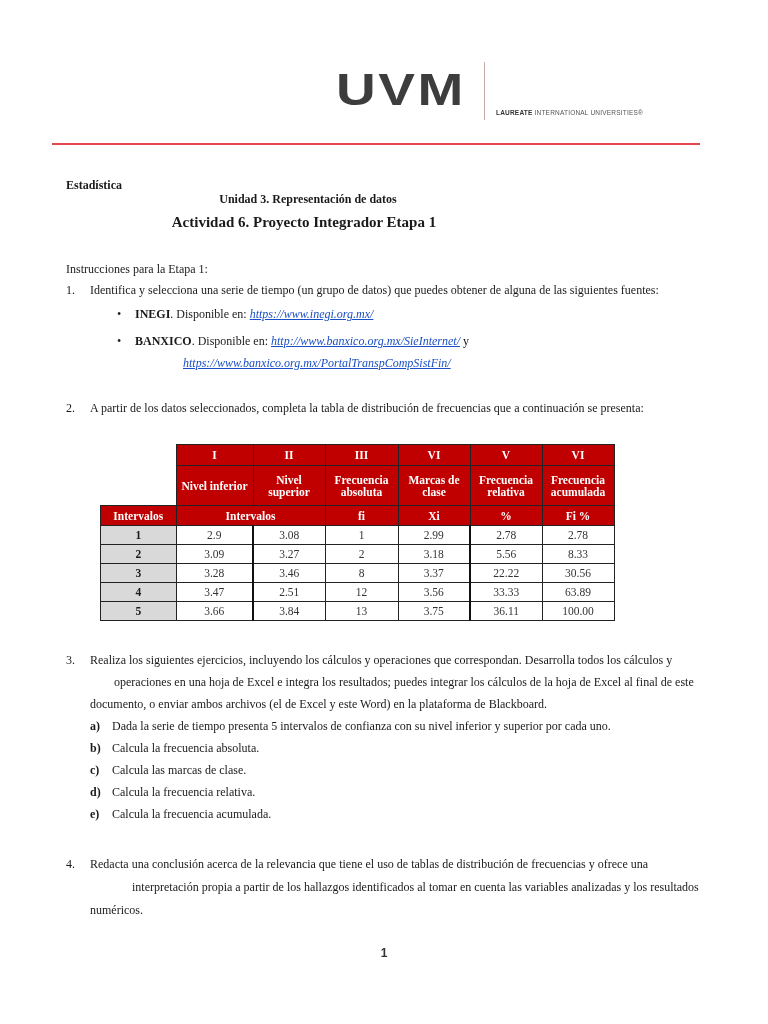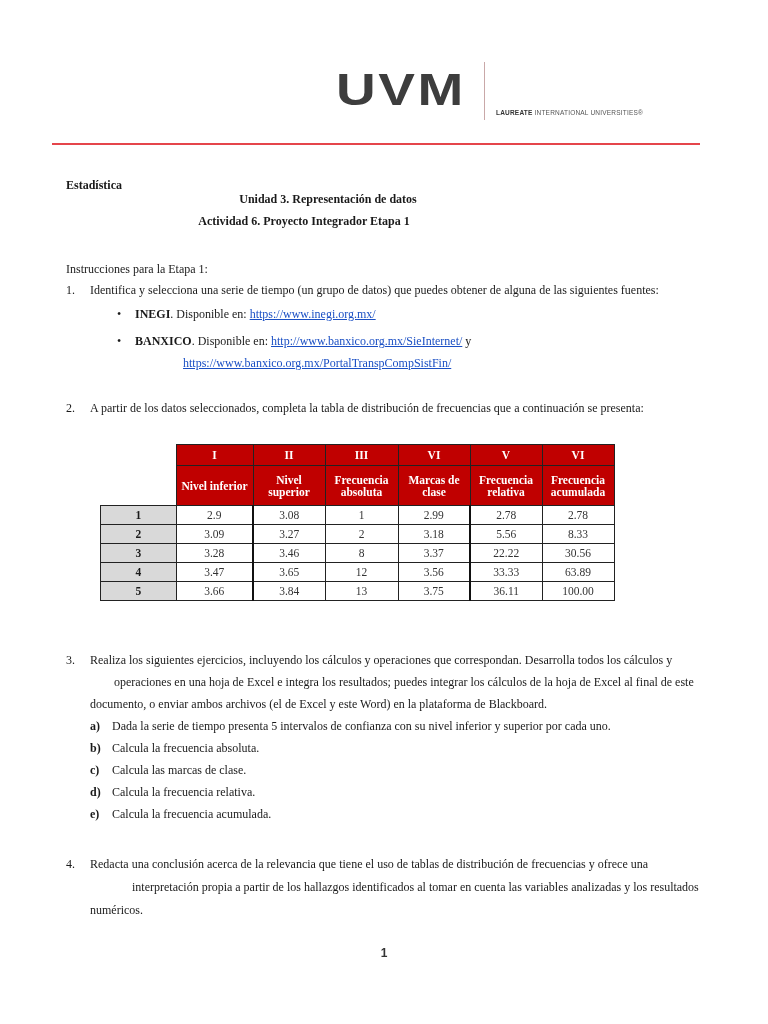--- a/index.html
+++ b/index.html
@@ -14,25 +14,25 @@
   .logo-name { position: absolute; left: 160px; top: 0; font-family: "Liberation Sans", "DejaVu Sans", sans-serif;
                font-size: 18px; font-weight: bold; color: #3a3a3a; line-height: 17px; letter-spacing: -0.3px; }
   .logo-tag { position: absolute; left: 160px; top: 47px; font-family: "Liberation Sans", "DejaVu Sans", sans-serif;
               font-size: 6.5px; color: #555; letter-spacing: 0.2px; white-space: nowrap; }
   .logo-tag b { color: #333; }
 
   .red-rule { position: absolute; left: 52px; top: 143px; width: 648px; height: 2px; background: #e0242b; opacity: 0.85; }
 
   
   .subject { position: absolute; left: 66px; top: 178px; font-size: 12px; font-weight: bold; }
-  .title1 { position: absolute; left: 0; width: 616px; top: 192px; text-align: center; font-size: 12px; font-weight: bold; padding-left: 20px; }
-  .title2 { position: absolute; left: 0; width: 608px; top: 214px; text-align: center; font-size: 12px; font-weight: bold; }
+  .title1 { position: absolute; left: 0; width: 616px; top: 192px; text-align: center; font-size: 12px; font-weight: bold; }
+  .title2 { position: absolute; left: 0; width: 608px; top: 214px; text-align: center; font-size: 15px; font-weight: bold; }
 
   .text { position: absolute; font-size: 12px; line-height: 14px; white-space: nowrap; }
-  .link { color: #1a4fc4; text-decoration: underline; }
+  .link { color: #1a4fc4; text-decoration: underline; font-style: italic; }
   .num { position: absolute; font-size: 12px; }
   .bullet { position: absolute; font-size: 12px; }
 
   
   table.freq { position: absolute; left: 100px; top: 444px; border-collapse: collapse;
                font-family: "Liberation Serif", "DejaVu Serif", serif; font-size: 11.5px; }
   table.freq td { border: 1px solid #222; text-align: center; padding: 0; }
   .hdr { background: #c00000; color: #ffffff; font-weight: bold; }
   .rowlbl { background: #d9d9d9; font-weight: bold; color: #1a1a1a; }
   .blank { border: none !important; background: transparent; }
@@ -93,20 +93,28 @@
   </tr>
   <tr style="height:40px;">
     <td class="blank"></td>
     <td class="hdr"><span>Nivel inferior</span></td>
     <td class="hdr"><span>Nivel</span><br><span>superior</span></td>
     <td class="hdr"><span>Frecuencia</span><br><span>absoluta</span></td>
     <td class="hdr"><span>Marcas de</span><br><span>clase</span></td>
     <td class="hdr"><span>Frecuencia</span><br><span>relativa</span></td>
     <td class="hdr"><span>Frecuencia</span><br><span>acumulada</span></td>
   </tr>
+  <tr style="height:20px;">
+    <td class="hdr">Intervalos</td>
+    <td class="hdr" colspan="2">Intervalos</td>
+    <td class="hdr">fi</td>
+    <td class="hdr">Xi</td>
+    <td class="hdr">%</td>
+    <td class="hdr">Fi %</td>
+  </tr>
   </tbody>
     <tbody id="table-body">
       <tr style="height: 19px;">
         <td class="rowlbl">1</td>
         <td class="cell">2.9</td>
         <td class="cell thickl">3.08</td>
         <td class="cell">1</td>
         <td class="cell">2.99</td>
         <td class="cell thickl">2.78</td>
         <td class="cell">2.78</td>
@@ -125,21 +133,21 @@
         <td class="cell">3.28</td>
         <td class="cell thickl">3.46</td>
         <td class="cell">8</td>
         <td class="cell">3.37</td>
         <td class="cell thickl">22.22</td>
         <td class="cell">30.56</td>
       </tr>
       <tr style="height: 19px;">
         <td class="rowlbl">4</td>
         <td class="cell">3.47</td>
-        <td class="cell thickl">3.65</td>
+        <td class="cell thickl">2.51</td>
         <td class="cell">12</td>
         <td class="cell">3.56</td>
         <td class="cell thickl">33.33</td>
         <td class="cell">63.89</td>
       </tr>
       <tr style="height: 19px;">
         <td class="rowlbl">5</td>
         <td class="cell">3.66</td>
         <td class="cell thickl">3.84</td>
         <td class="cell">13</td>

